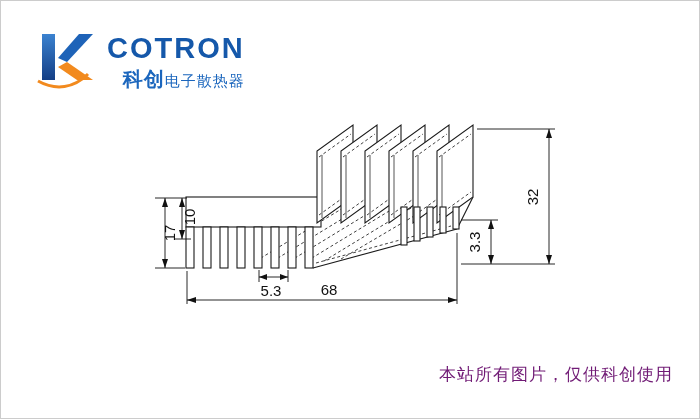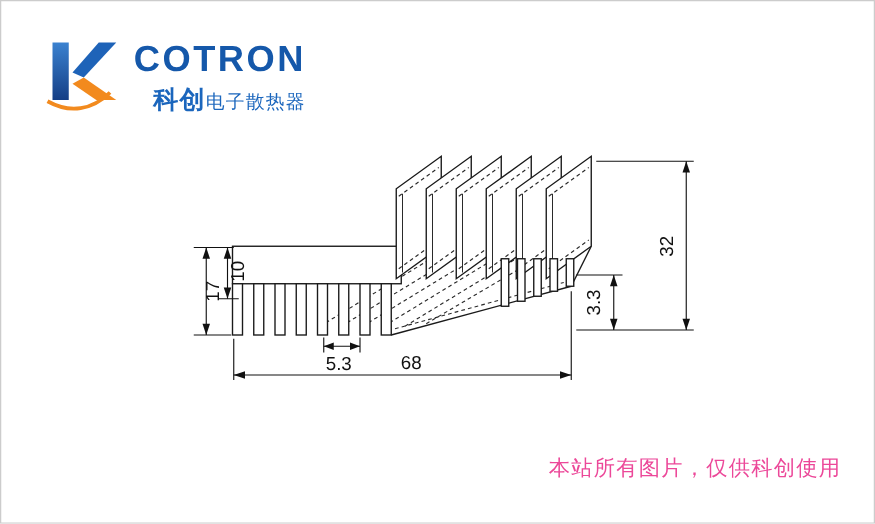--- a/index.html
+++ b/index.html
@@ -16,21 +16,21 @@
   .zh-primary{font-size:20px;font-weight:bold;letter-spacing:1px;}
   .zh-secondary{font-size:15px;letter-spacing:1px;}
   
   .watermark{
     position:absolute;left:176px;top:192px;z-index:5;white-space:nowrap;
     font-size:21px;letter-spacing:2px;color:#c8c8c8;
   }
   
   .footer-note{
     position:absolute;right:26px;top:362px;z-index:4;
-    font-size:17px;color:#ec4899;letter-spacing:1px;white-space:nowrap;
+    font-size:17px;color:#701a75;letter-spacing:1px;white-space:nowrap;
   }
   
   svg.drawing{position:absolute;left:0;top:0;z-index:1;}
   .shape{fill:#ffffff;stroke:#1a1a1a;stroke-width:1.1;}
   .ln{stroke:#1a1a1a;stroke-width:1.1;fill:none;}
   .thin{stroke:#2a2a2a;stroke-width:0.8;fill:none;}
   .dash{stroke:#2a2a2a;stroke-width:0.9;fill:none;stroke-dasharray:3 2.5;}
   .dimln{stroke:#111111;stroke-width:0.9;fill:none;}
   .arrow{fill:#111111;stroke:none;}
   .dim-text{font-size:15px;fill:#111111;font-family:"Liberation Sans",sans-serif;}

